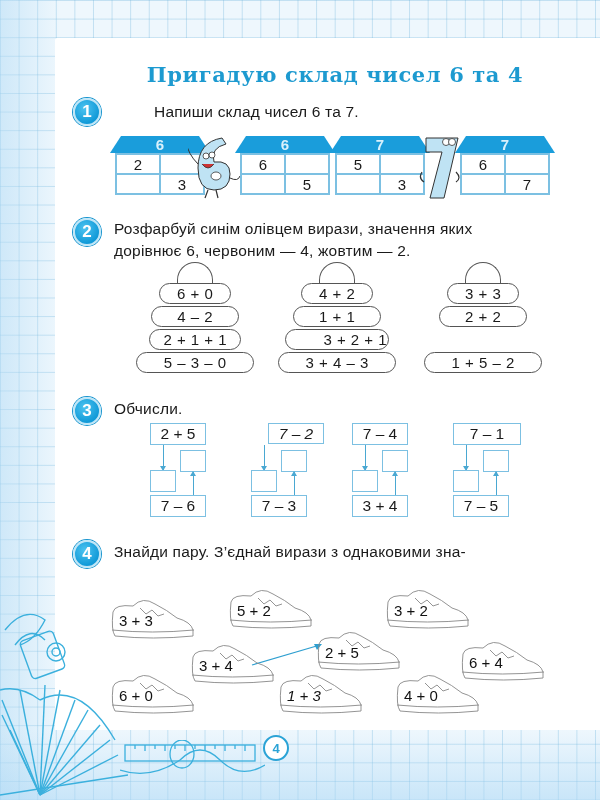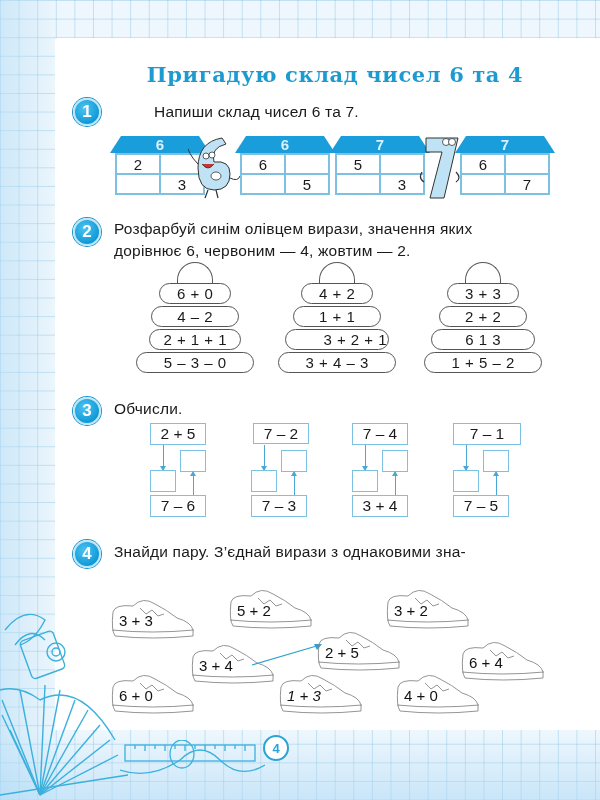--- a/index.html
+++ b/index.html
@@ -210,38 +210,37 @@
   <div class="pyr-top"></div>
   <div class="ring" style="top:21px;width:72px;">4 + 2</div>
   <div class="ring" style="top:44px;width:88px;">1 + 1</div>
   <div class="ring" style="top:67px;width:104px;padding-left:36px;">3 + 2 + 1</div>
   <div class="ring" style="top:90px;width:118px;">3 + 4 – 3</div>
 </div>
 <div class="pyramid" style="left:418px;">
   <div class="pyr-top"></div>
   <div class="ring" style="top:21px;width:72px;">3 + 3</div>
   <div class="ring" style="top:44px;width:88px;">2 + 2</div>
-  <div class="ring" style="top:67px;width:104px;">6   1   3</div>
   <div class="ring" style="top:90px;width:118px;">1 + 5 – 2</div>
 </div>
 
 <div class="badge" style="left:73px;top:397px;">3</div>
 <div class="task-text" style="left:114px;top:398px;">Обчисли.</div>
 
 <div>
   <div class="cbox" style="left:150px;top:423px;width:56px;height:22px;">2 + 5</div>
   <div class="arrow-v arrow-down" style="left:163px;top:445px;height:25px;"></div>
   <div class="cbox" style="left:150px;top:470px;width:26px;height:22px;"></div>
   <div class="cbox" style="left:180px;top:450px;width:26px;height:22px;"></div>
   <div class="arrow-v arrow-up" style="left:193px;top:472px;height:23px;"></div>
   <div class="cbox" style="left:150px;top:495px;width:56px;height:22px;">7 – 6</div>
 </div>
 
 <div>
-  <div class="cbox" style="left:253px;top:423px;width:56px;height:21px;">7 – 2</div>
+  <div class="cbox" style="left:268px;top:423px;width:56px;height:21px;font-style:italic;">7 – 2</div>
   <div class="arrow-v arrow-down" style="left:264px;top:445px;height:25px;"></div>
   <div class="cbox" style="left:251px;top:470px;width:26px;height:22px;"></div>
   <div class="cbox" style="left:281px;top:450px;width:26px;height:22px;"></div>
   <div class="arrow-v arrow-up" style="left:294px;top:472px;height:23px;"></div>
   <div class="cbox" style="left:251px;top:495px;width:56px;height:22px;">7 – 3</div>
 </div>
 
 <div>
   <div class="cbox" style="left:352px;top:423px;width:56px;height:22px;">7 – 4</div>
   <div class="arrow-v arrow-down" style="left:365px;top:445px;height:25px;"></div>

